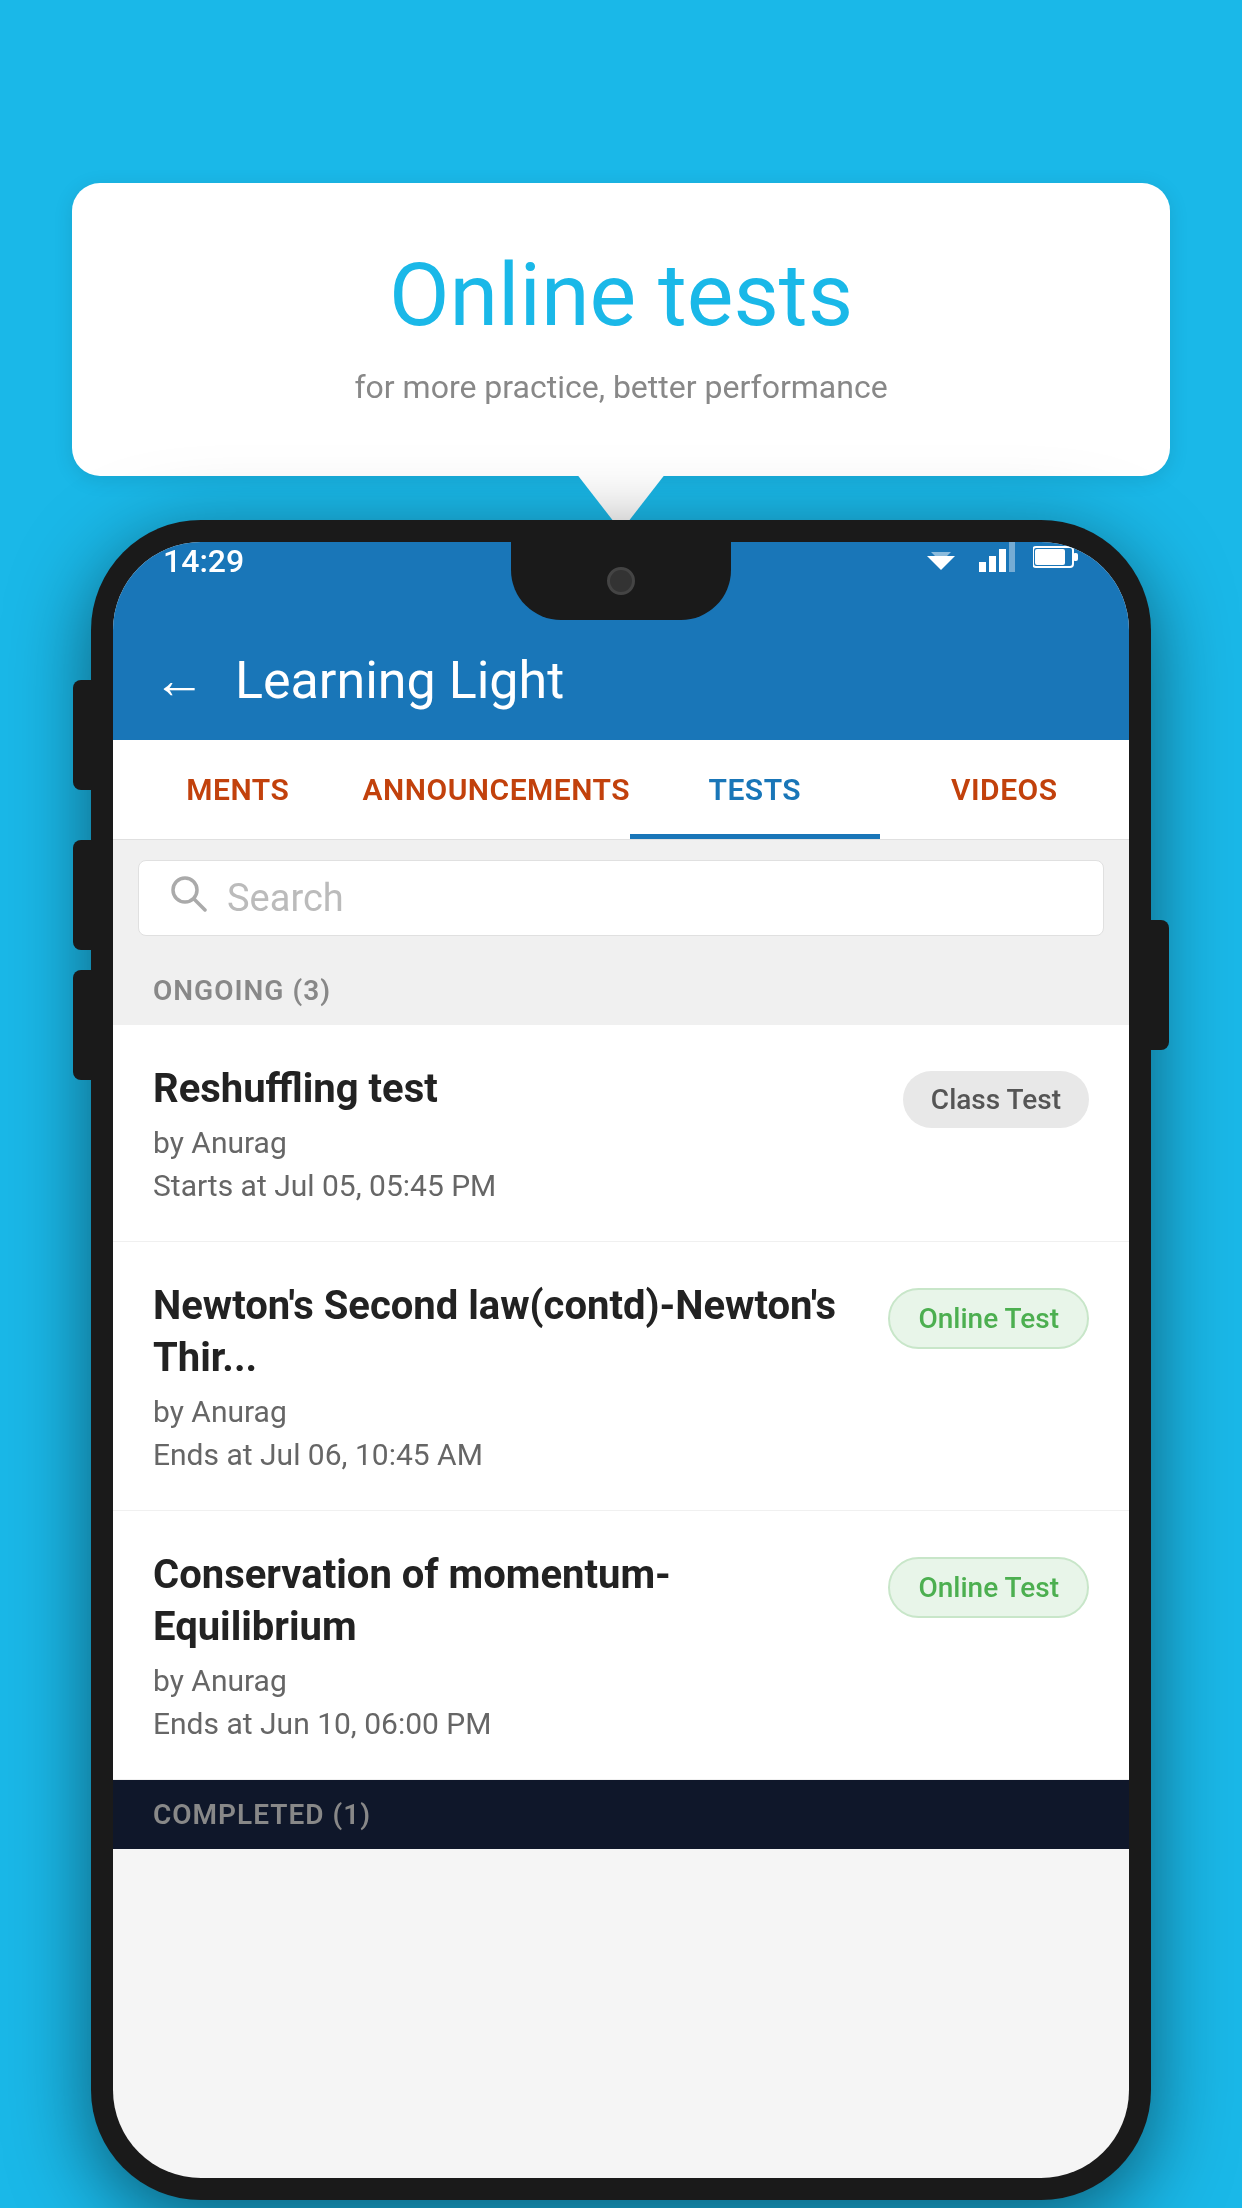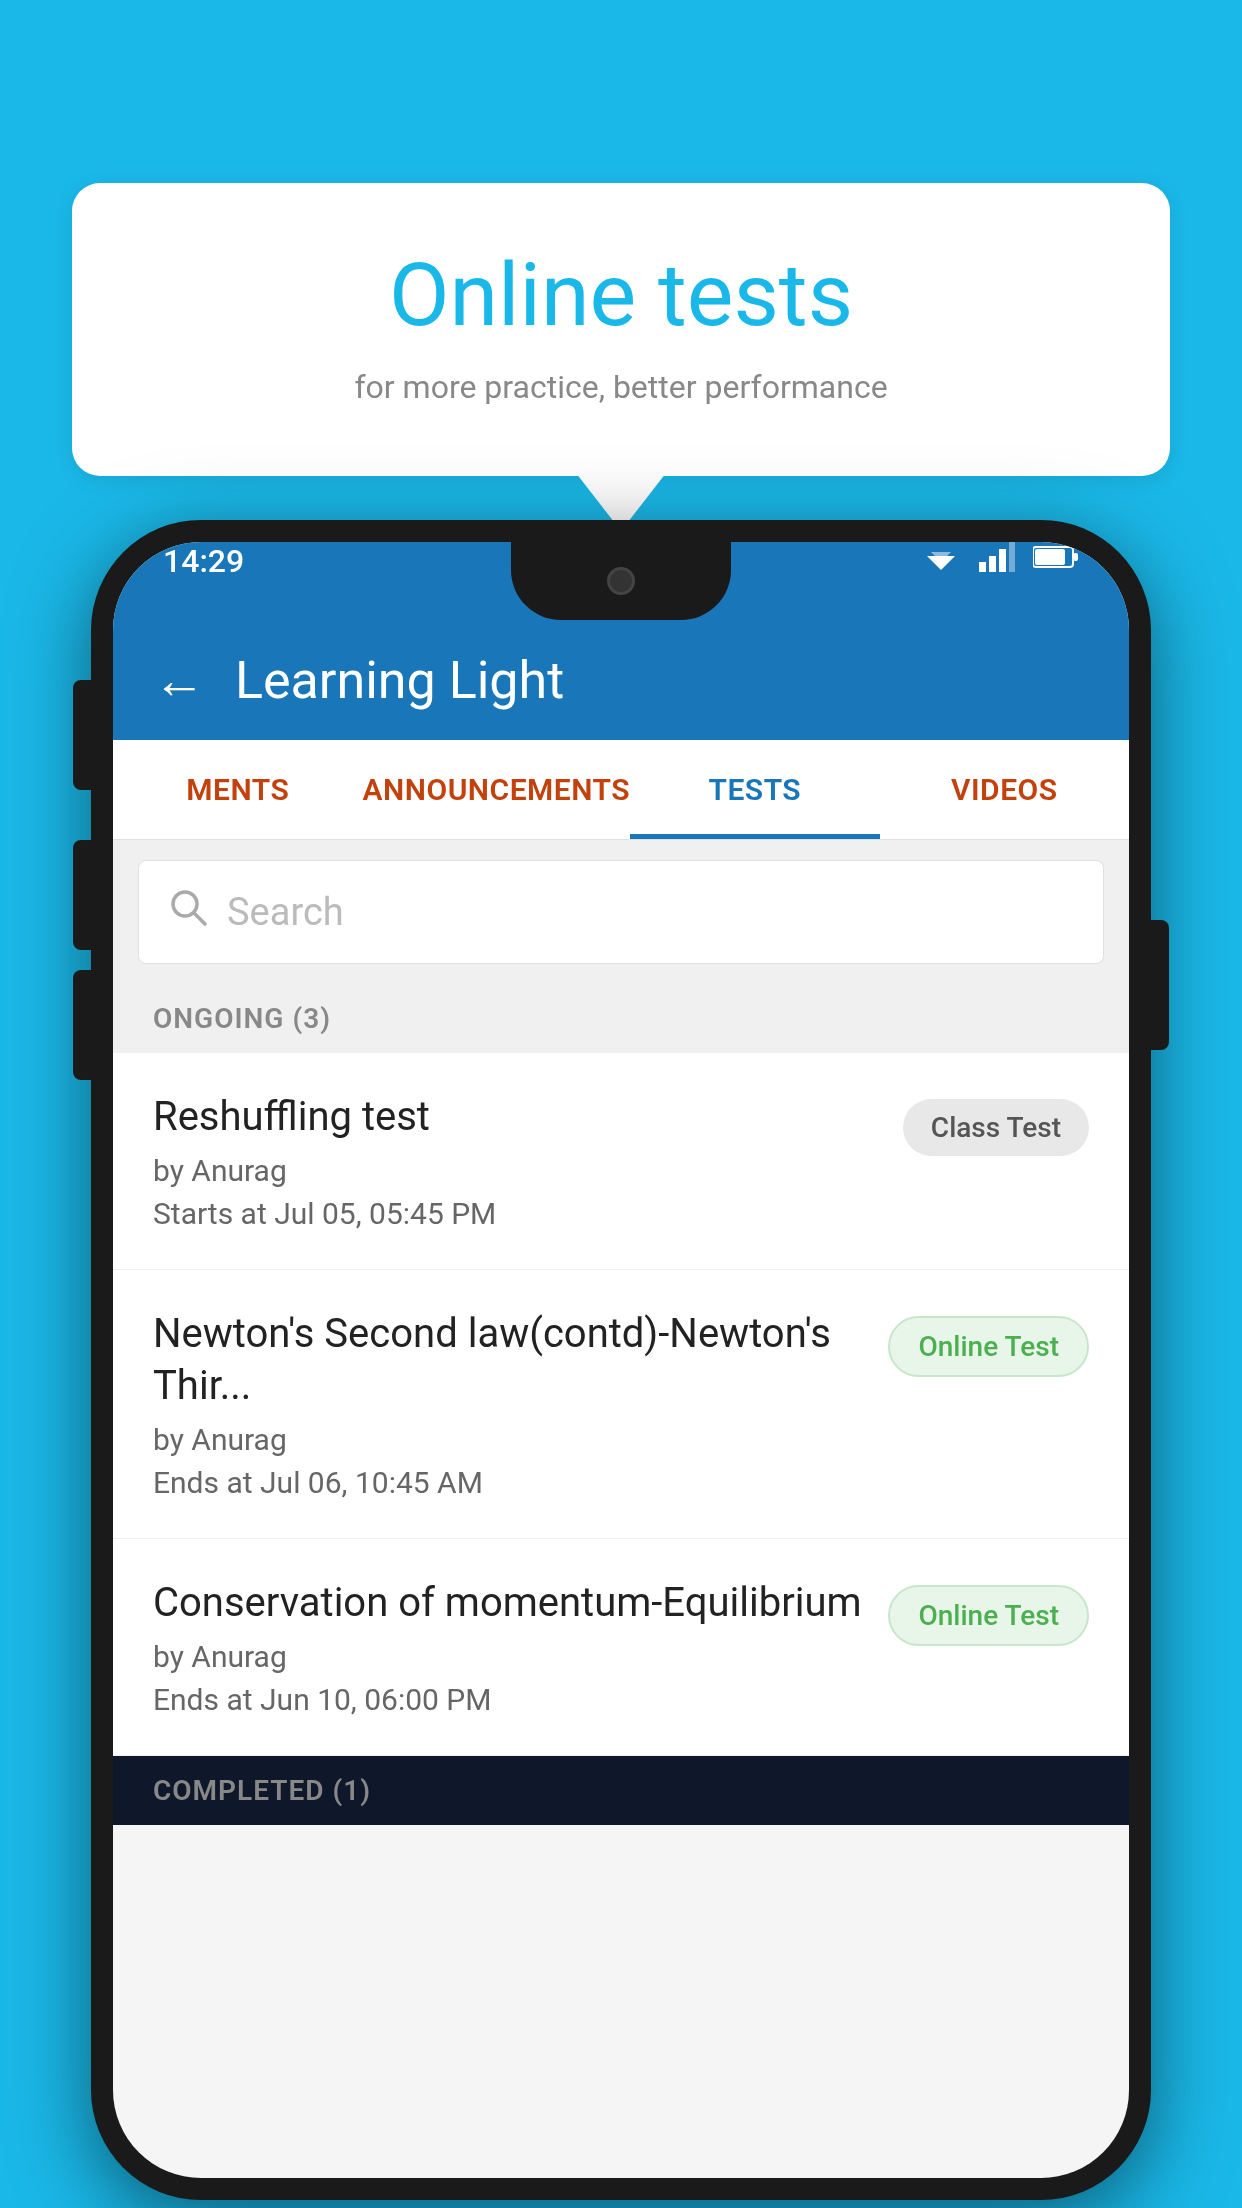--- a/index.html
+++ b/index.html
@@ -212,21 +212,21 @@
 
     
     .search-container {
       background: #f0f0f0;
       padding: 20px 25px;
     }
 
     .search-bar {
       background: white;
       border-radius: 8px;
-      height: 104px;
+      height: 76px;
       display: flex;
       align-items: center;
       padding: 0 30px;
       gap: 20px;
       border: 1px solid #e0e0e0;
     }
 
     .search-icon-wrap {
       color: #aaa;
       font-size: 40px;
@@ -260,21 +260,21 @@
       align-items: flex-start;
       gap: 20px;
     }
 
     .test-info {
       flex: 1;
     }
 
     .test-name {
       font-size: 40px;
-      font-weight: 400;
+      font-weight: 700;
       color: #222;
       margin-bottom: 10px;
       line-height: 1.3;
     }
 
     .test-author {
       font-size: 30px;
       color: #666;
       margin-bottom: 8px;
     }

